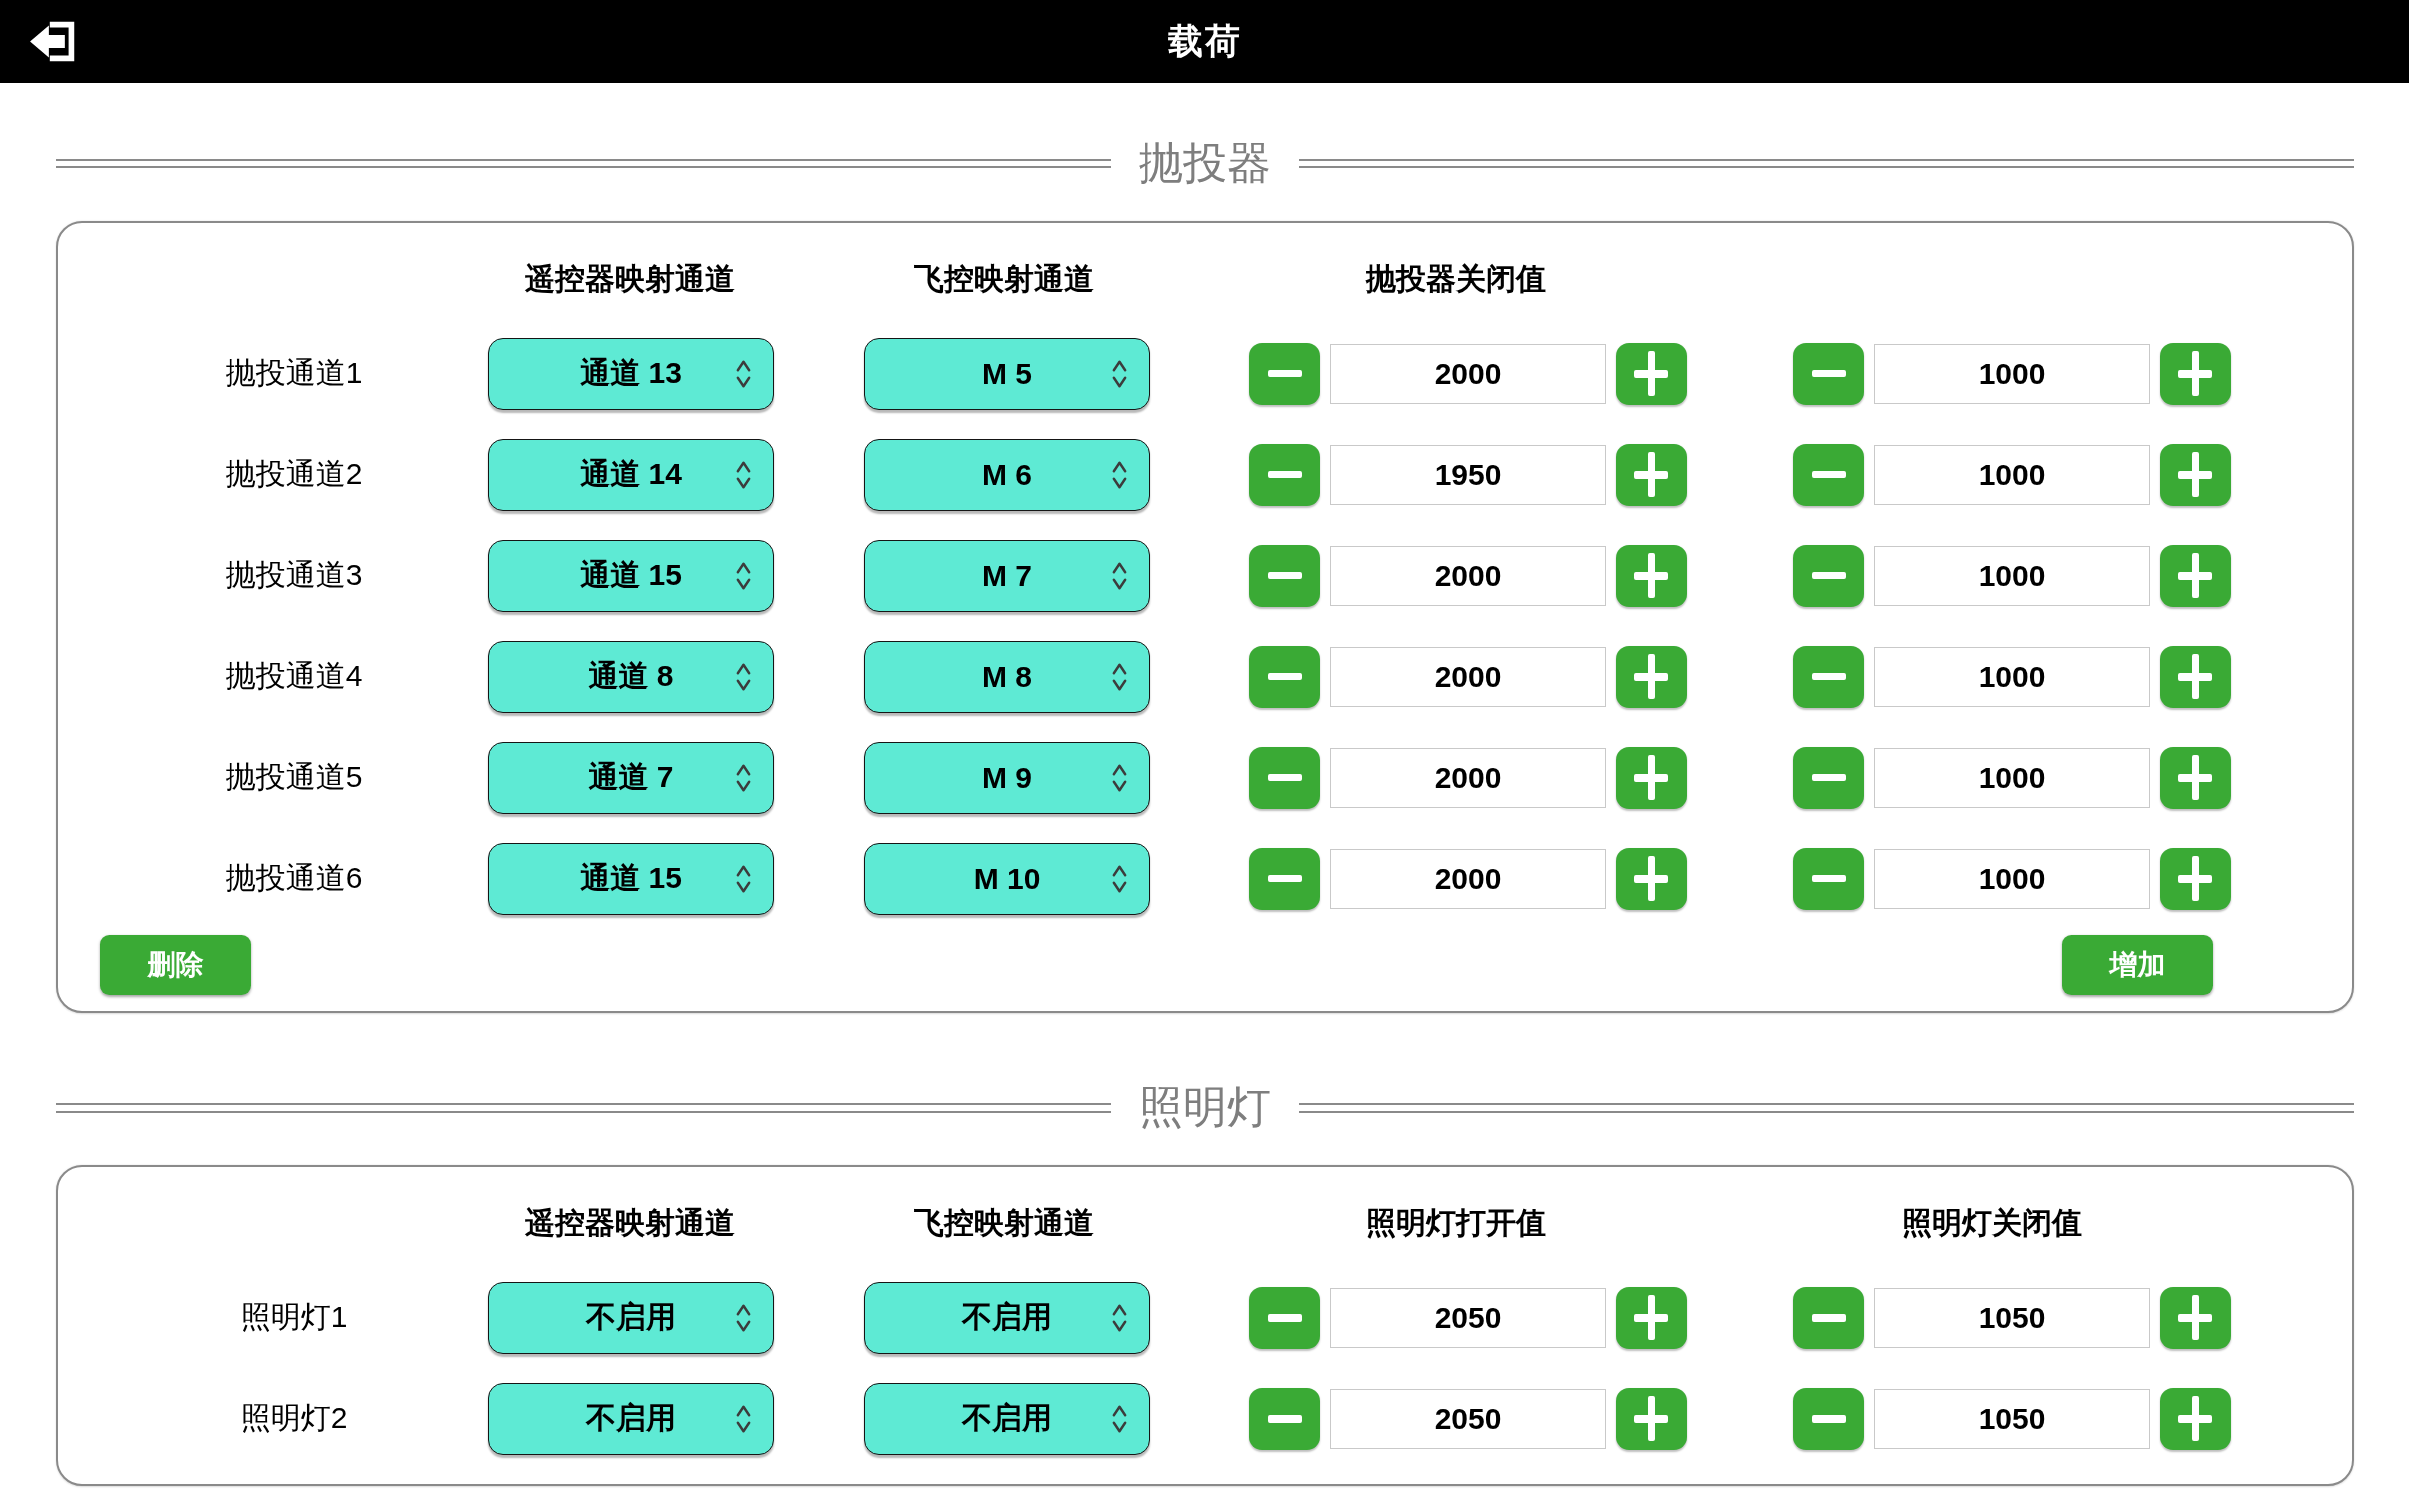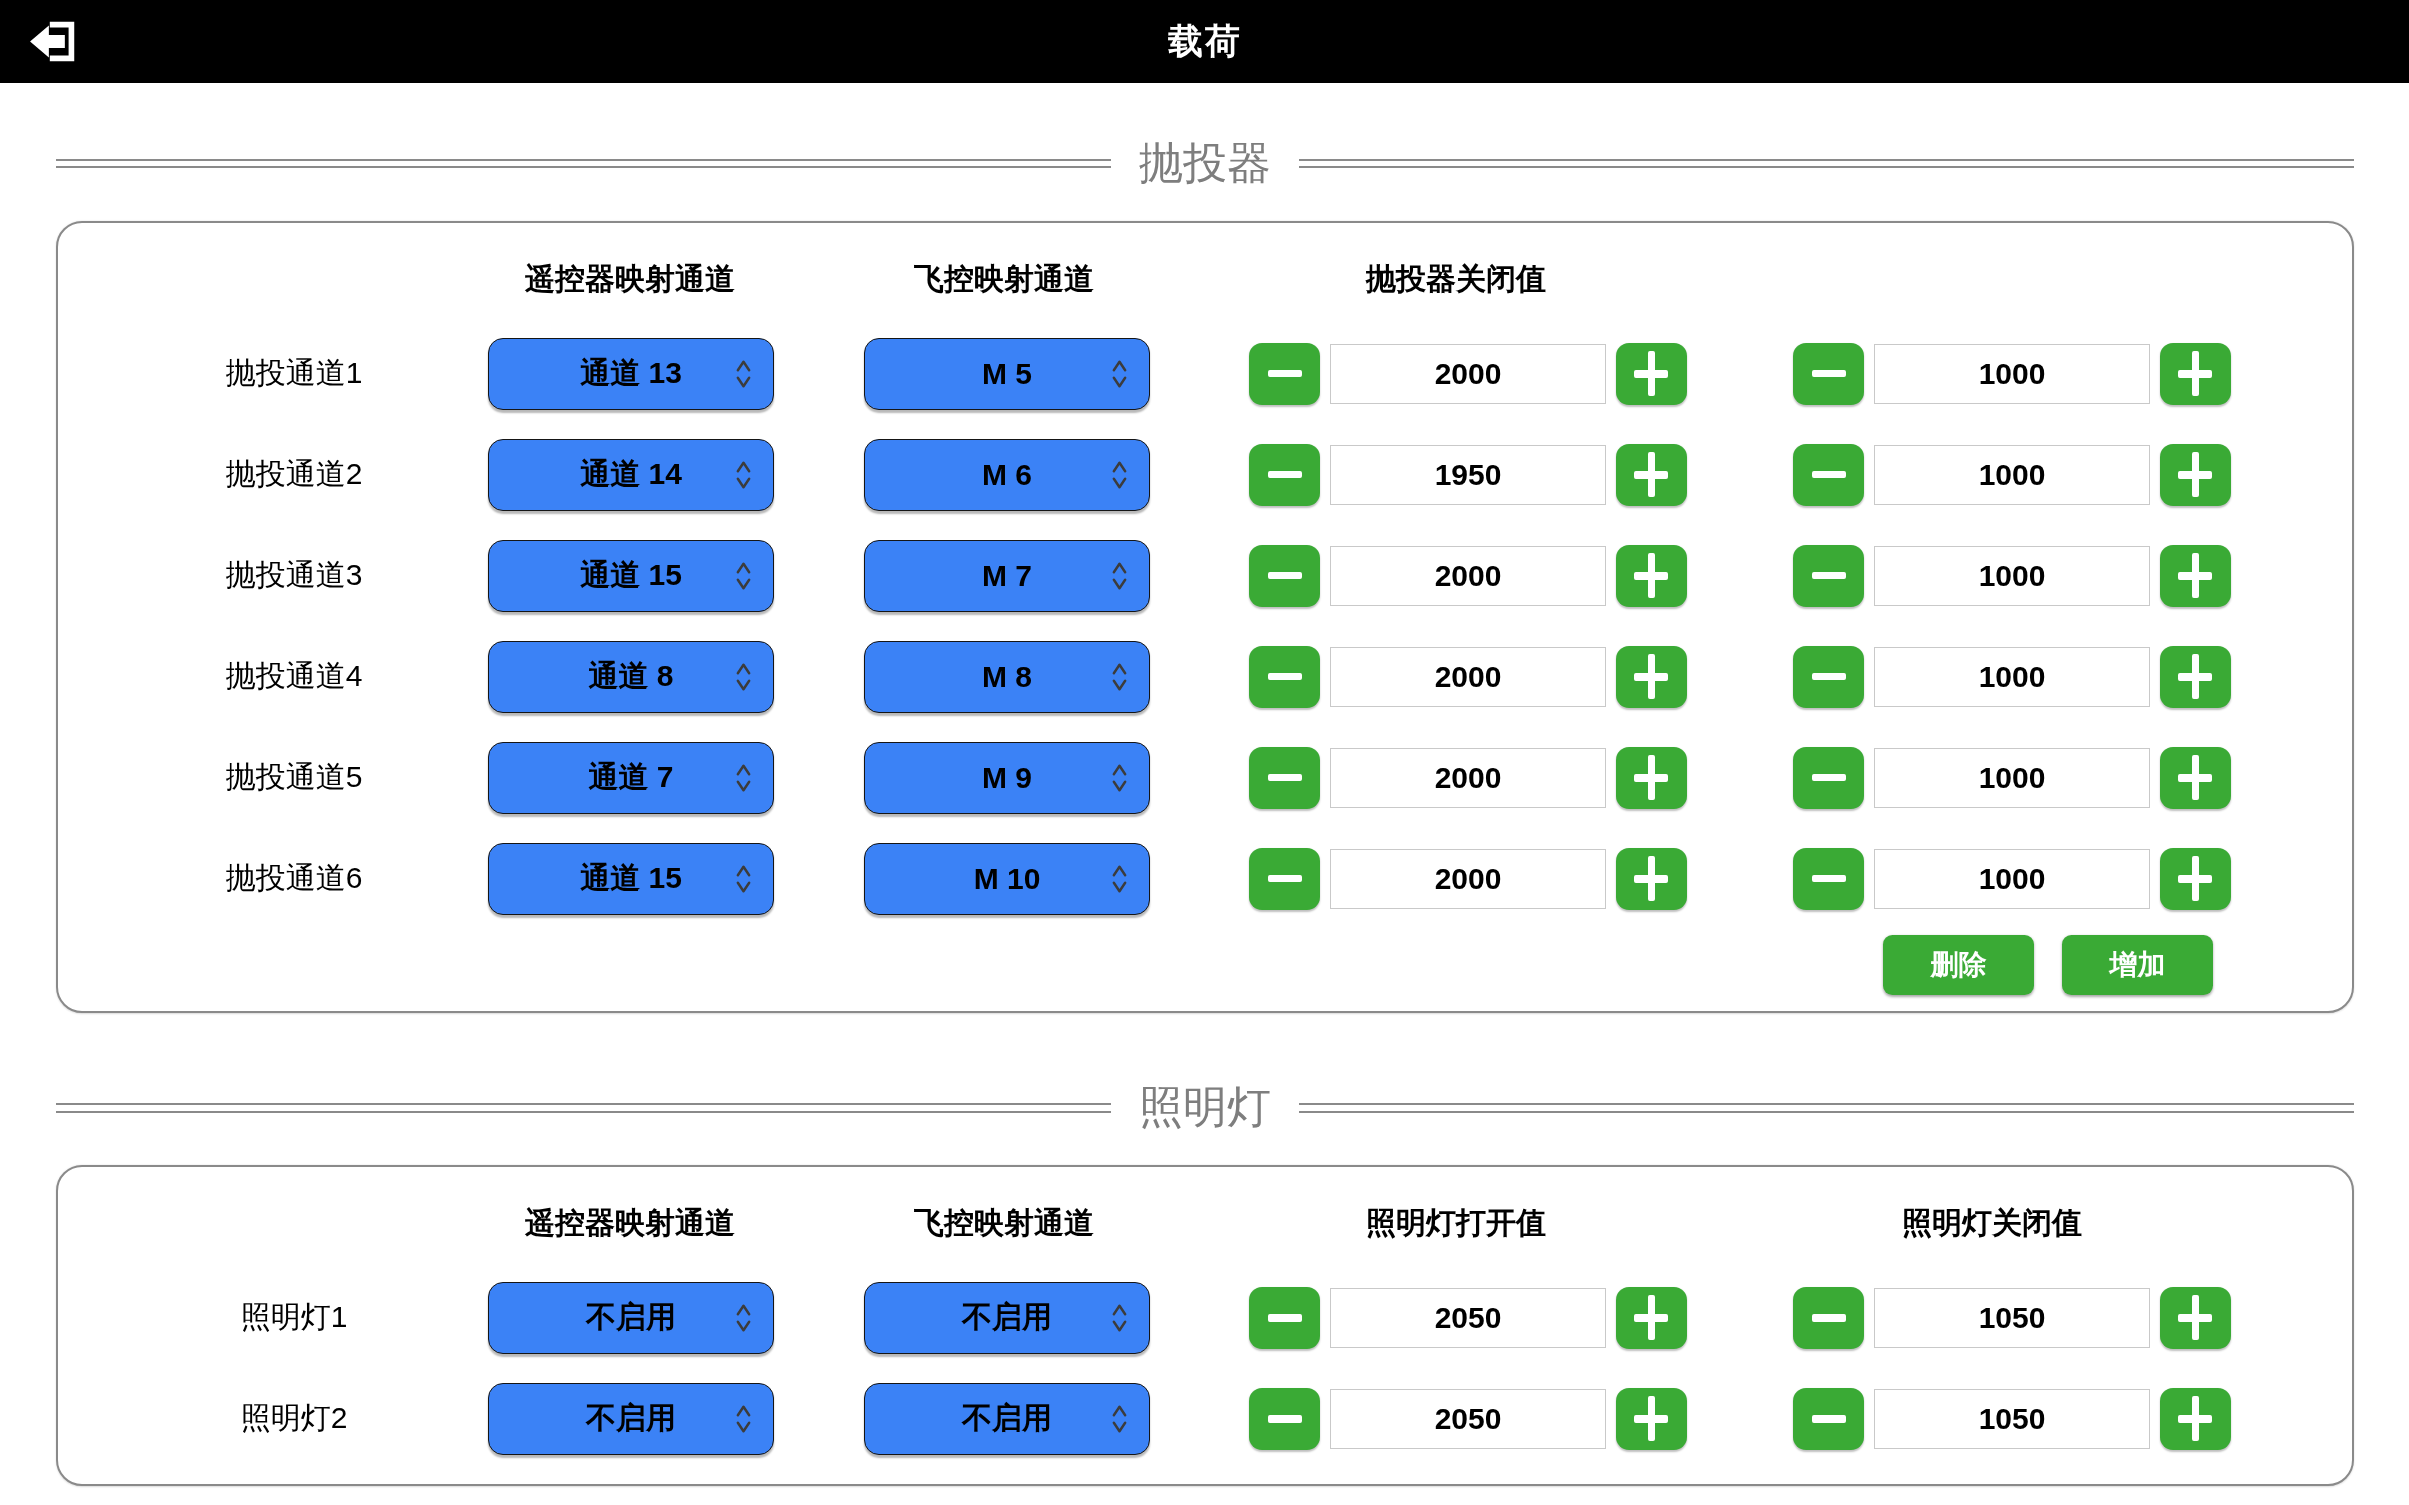--- a/index.html
+++ b/index.html
@@ -35,21 +35,21 @@
   .colhead { font-size:30px; font-weight:700; color:#000; }
 
   .slot-label { flex:0 0 388px; width:388px; text-align:center;
                 font-size:30px; font-weight:400; color:#000; }
   .slot-c1 { flex:0 0 284px; width:284px; margin-right:90px; text-align:center; }
   .slot-c2 { flex:0 0 284px; width:284px; margin-right:91px; text-align:center; }
   .slot-c3 { flex:0 0 438px; width:438px; margin-right:98px; text-align:center; }
   .slot-c4 { flex:0 0 438px; width:438px; text-align:center; }
 
   
-  .select { height:70px; background:#3b82f6; border:1.9px solid #151515; border-radius:15px;
+  .select { height:70px; background:#5eead4; border:1.9px solid #151515; border-radius:15px;
             box-shadow:0 2.8px 1.9px rgba(0,0,0,.28); position:relative; cursor:pointer;
             display:flex; align-items:center; justify-content:center; }
   .sel-value { font-size:30px; font-weight:700; color:#000; }
   .chev { position:absolute; right:19px; top:50%; transform:translateY(-50%); }
 
   
   .stepper { display:flex; align-items:center;padding-left:8px; }
   .step-btn { flex:0 0 71px; width:71px; height:62px; background:var(--green); border:none;
               border-radius:13px; padding:0; cursor:pointer;
               display:flex; align-items:center; justify-content:center;
@@ -59,21 +59,21 @@
                 text-align:center; font-size:30px; font-weight:700; font-family:inherit;
                 outline:none; }
   .glyph-minus { width:34px; height:7.5px; background:#fff; border-radius:1.9px; }
   .glyph-plus { position:relative; width:38px; height:45px; }
   .glyph-plus::before { content:""; position:absolute; left:1.9px; top:19px;
                         width:34px; height:7.5px; background:#fff; border-radius:1.9px; }
   .glyph-plus::after  { content:""; position:absolute; left:15px; top:0;
                         width:7.5px; height:45px; background:#fff; border-radius:1.9px; }
 
   
-  .panel-actions { display:flex; justify-content:flex-end; gap:28px; margin:5.6px 139px 1.9px 0; }
+  .panel-actions { display:flex; justify-content:space-between; gap:28px; margin:5.6px 139px 1.9px 0; }
   .action-btn { width:151px; height:60px; background:var(--green); color:#fff; border:none;
                 border-radius:9.4px; font-size:28px; font-weight:700; font-family:inherit;
                 box-shadow:0 1.9px 2.8px rgba(0,0,0,.35); cursor:pointer; }
 </style>
 </head>
 <body>
 
 <header class="topbar">
   <button class="back-btn">
     <svg width="55" height="47" viewBox="0 0 58 50">

